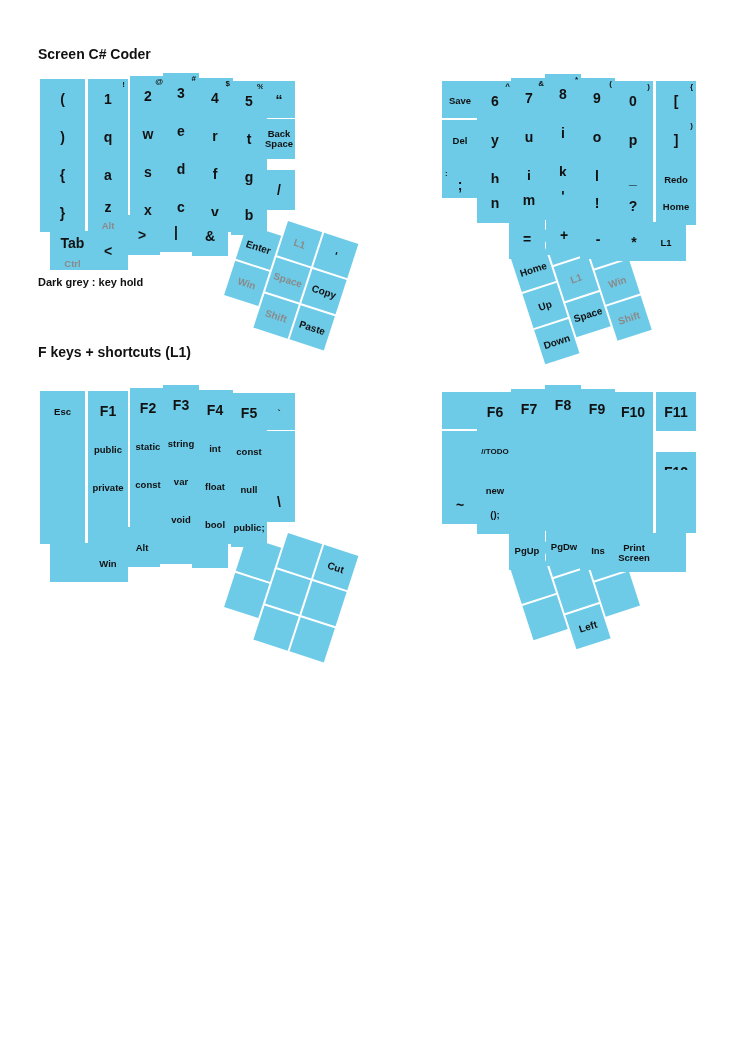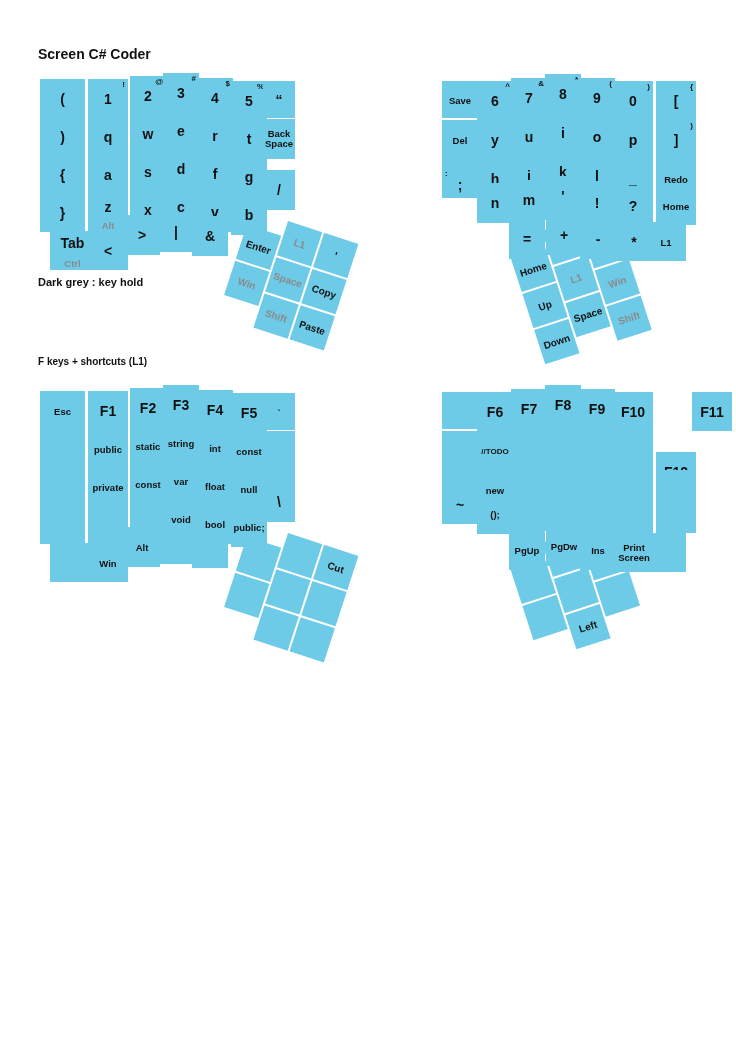--- a/index.html
+++ b/index.html
@@ -333,21 +333,21 @@
   <div class="key" style="left:614px;top:222px;width:40px;height:39px;">
     <div class="lg c">*</div>
   </div>
   <div class="key" style="left:646px;top:222px;width:40px;height:39px;">
     <div class="sm">L1</div>
   </div>
 </div>
 
 <div class="free note" style="left:38px;top:276px;">Dark grey : key hold</div>
 
-<div class="free title" style="left:38px;top:356px;font-size:10px;">F keys + shortcuts (L1)</div>
+<div class="free title" style="left:38px;top:344px;font-size:14px;">F keys + shortcuts (L1)</div>
 
 <div class="layer">
 
   <div class="key" style="left:40px;top:391px;width:45px;height:39px;">
     <div class="sm">Esc</div>
   </div>
   <div class="key" style="left:88px;top:391px;width:40px;height:39px;">
     <div class="lg c">F1</div>
   </div>
   <div class="key" style="left:130px;top:388px;width:36px;height:40px;">
@@ -467,21 +467,21 @@
   </div>
   <div class="key" style="left:545px;top:385px;width:36px;height:40px;">
     <div class="lg c">F8</div>
   </div>
   <div class="key" style="left:579px;top:389px;width:36px;height:40px;">
     <div class="lg c">F9</div>
   </div>
   <div class="key" style="left:613px;top:392px;width:40px;height:39px;">
     <div class="lg c">F10</div>
   </div>
-  <div class="key" style="left:692px;top:392px;width:40px;height:39px;">
+  <div class="key" style="left:656px;top:392px;width:40px;height:39px;">
     <div class="lg c">F11</div>
   </div>
 
   <div class="key" style="left:442px;top:431px;width:36px;height:39px;"></div>
   <div class="key" style="left:477px;top:431px;width:36px;height:40px;">
     <div class="sm" style="font-size:8px;">//TODO</div>
   </div>
   <div class="key" style="left:511px;top:428px;width:36px;height:40px;"></div>
   <div class="key" style="left:545px;top:424px;width:36px;height:40px;"></div>
   <div class="key" style="left:579px;top:428px;width:36px;height:40px;"></div>

